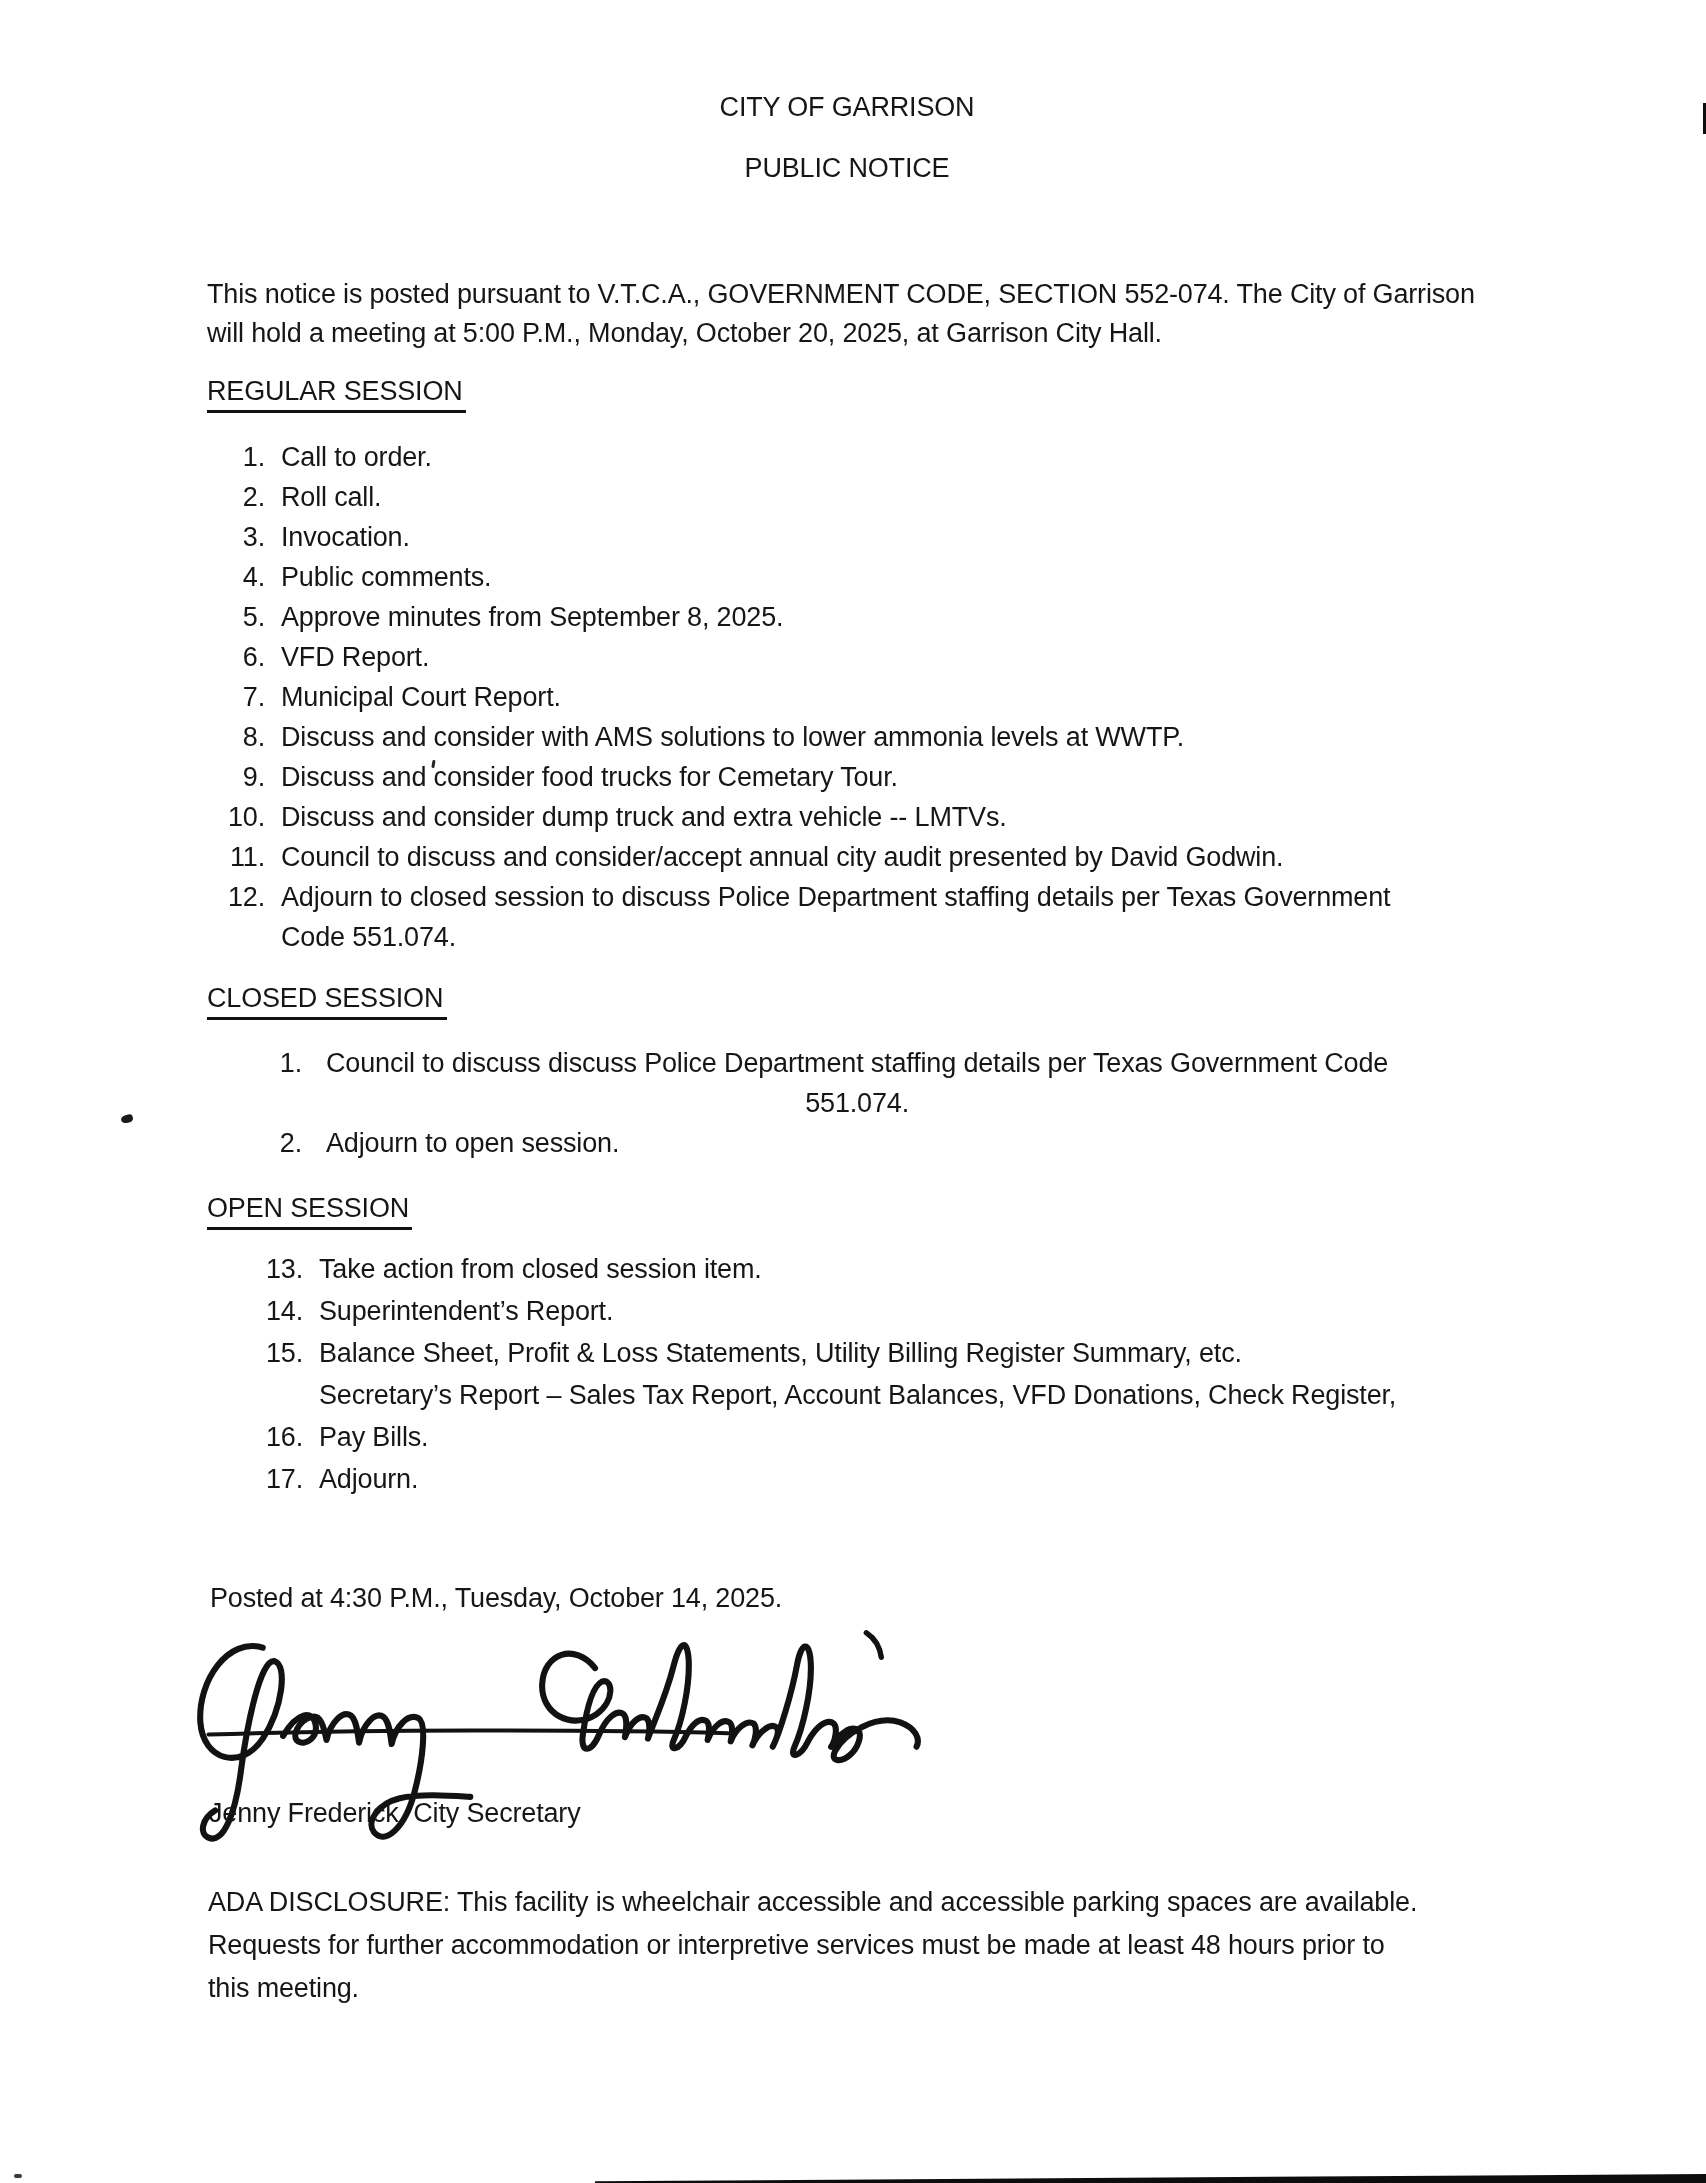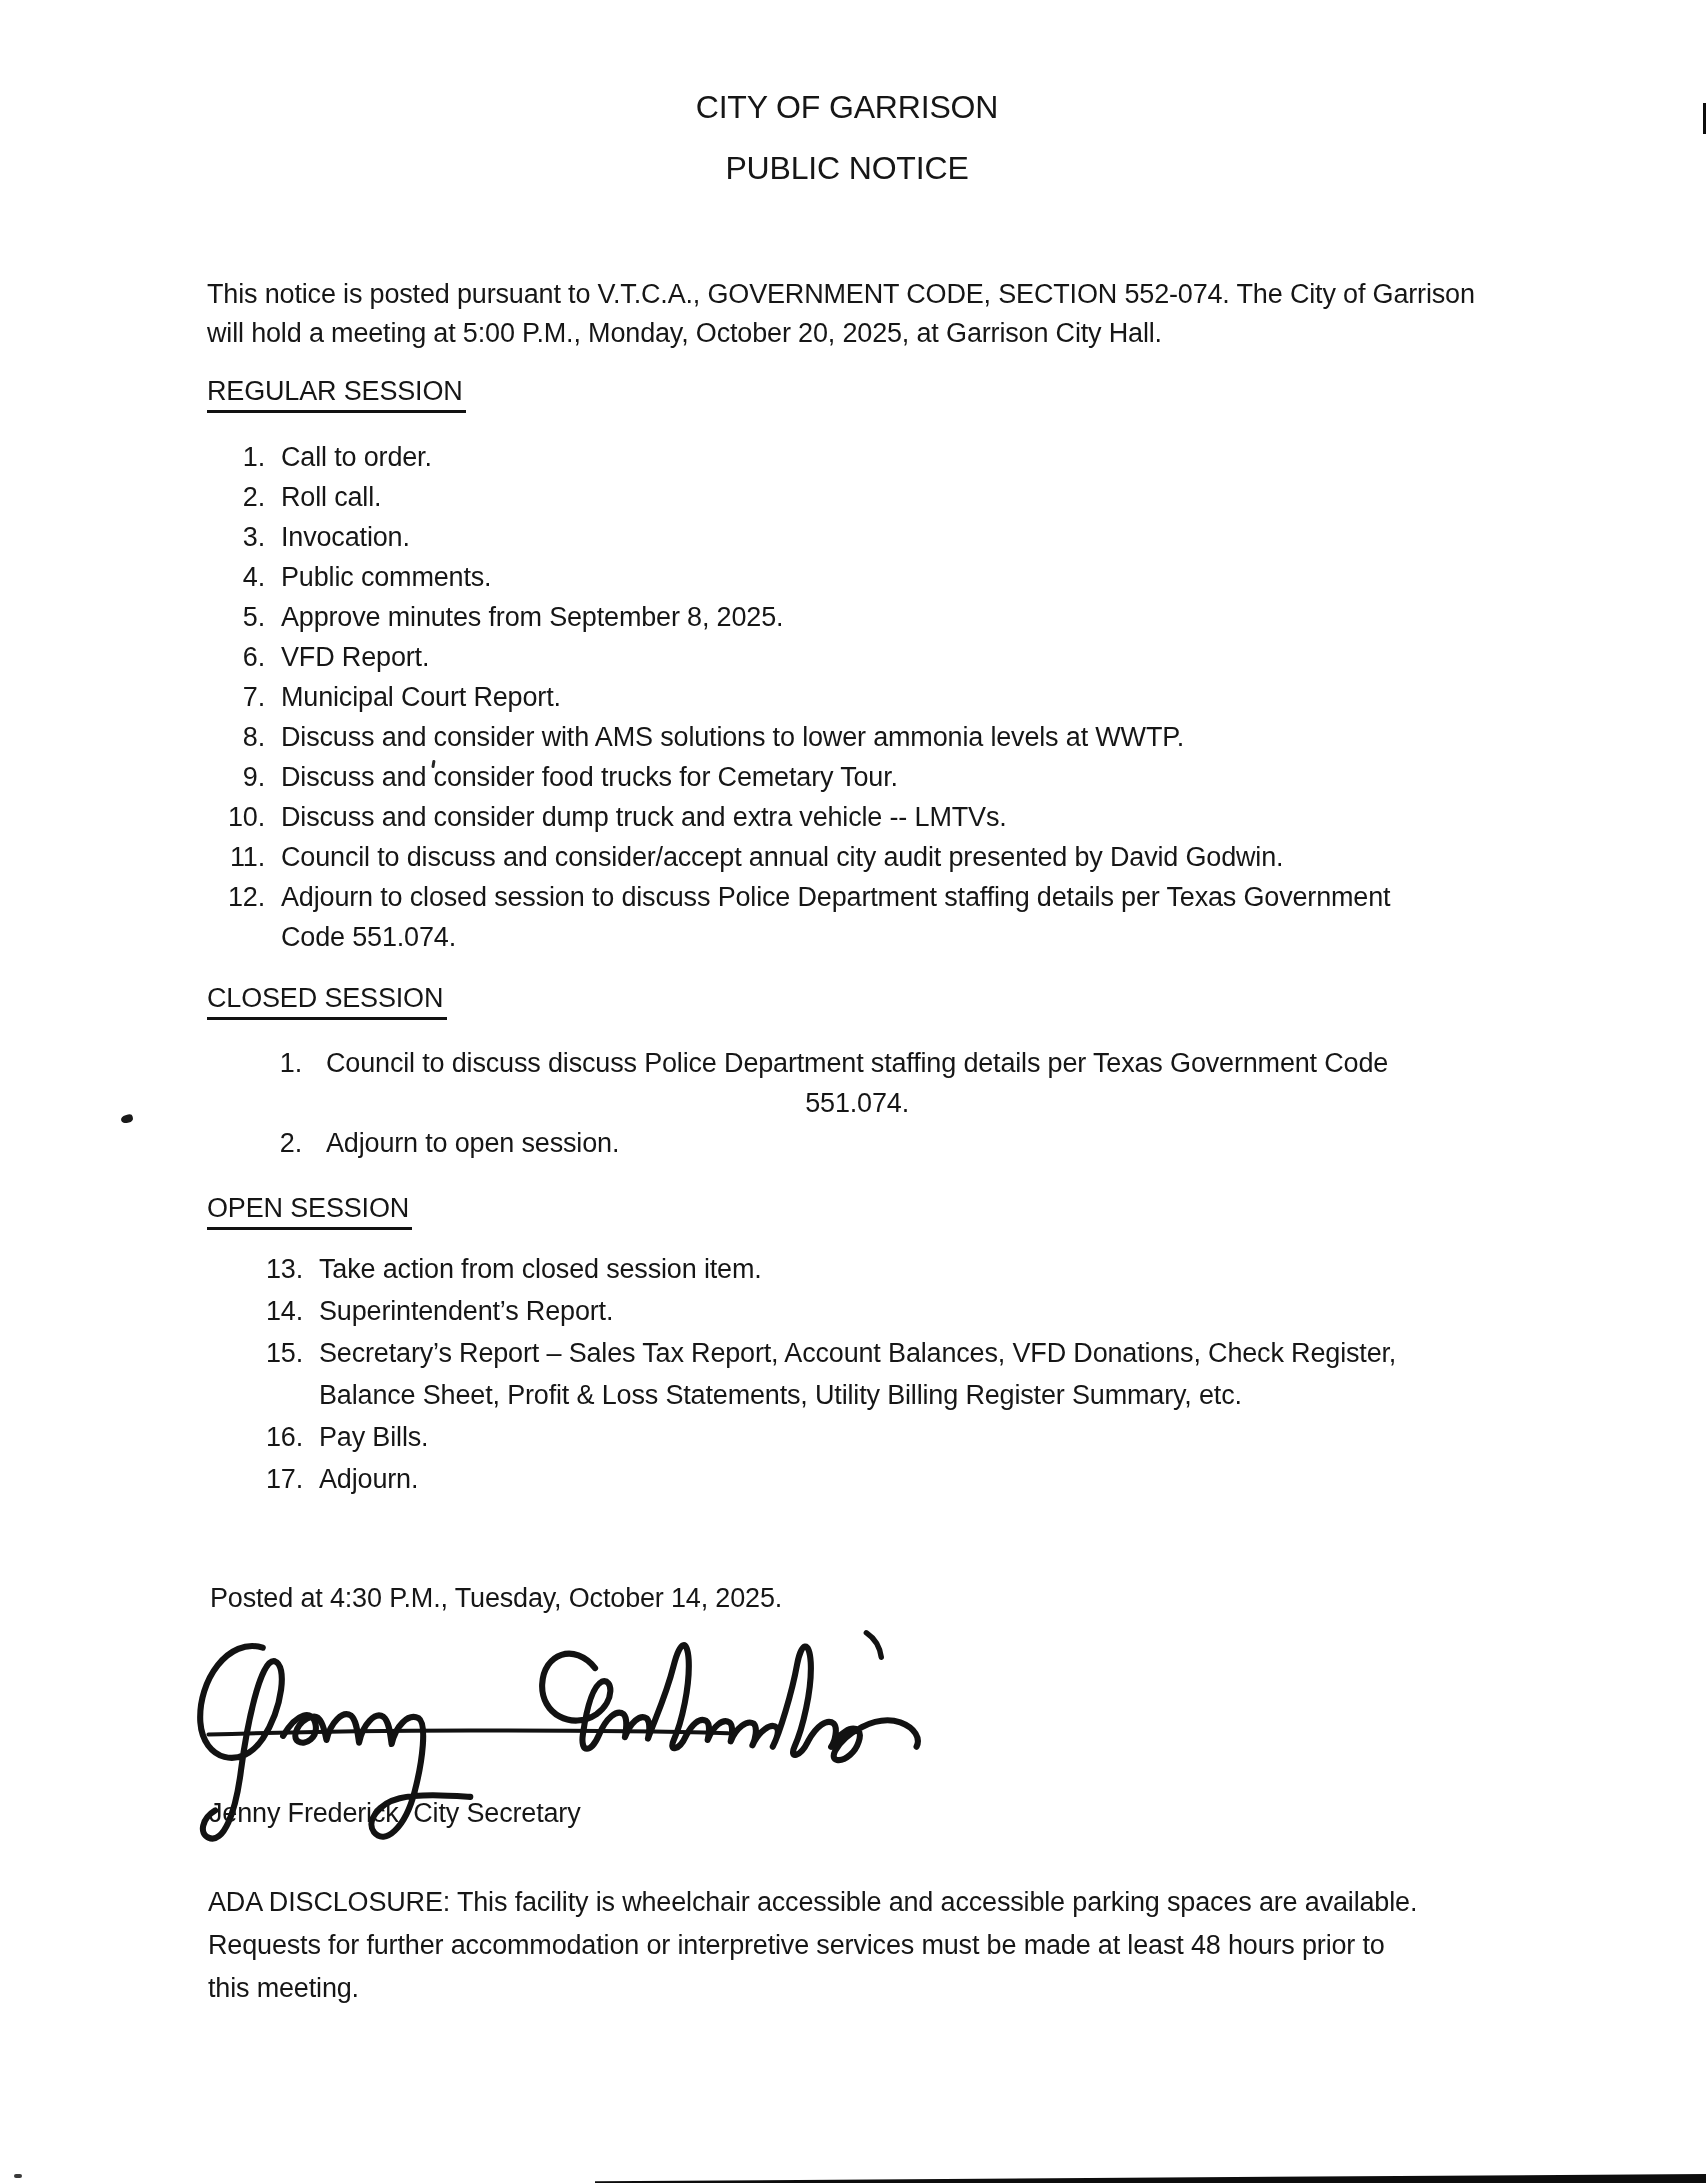--- a/index.html
+++ b/index.html
@@ -9,21 +9,21 @@
     background:#ffffff;
     overflow:hidden;
     font-family:"Liberation Sans", sans-serif;
     color:#161616;
     letter-spacing:-0.015em;
   }
   .abs { position:absolute; }
   .center-line {
     left:0; width:1694px;
     text-align:center;
-    font-size:32px; line-height:33px;
+    font-size:27px; line-height:33px;
     white-space:nowrap;
   }
   .body-line { font-size:27px; white-space:nowrap; }
   .intro { left:207px; top:275px; line-height:39px; }
   .section-heading {
     font-size:27px; line-height:33px; white-space:nowrap;
   }
   .section-heading .u {
     display:inline-block;
     border-bottom:3.4px solid #121212;
@@ -202,22 +202,22 @@
       </div>
       <div class="li">
         <span class="num">14.</span>
         <span class="txt">
           <div class="ln">Superintendent’s Report.</div>
         </span>
       </div>
       <div class="li">
         <span class="num">15.</span>
         <span class="txt">
+          <div class="ln">Balance Sheet, Profit &amp; Loss Statements, Utility Billing Register Summary, etc.</div>
           <div class="ln">Secretary’s Report – Sales Tax Report, Account Balances, VFD Donations, Check Register,</div>
-          <div class="ln">Balance Sheet, Profit &amp; Loss Statements, Utility Billing Register Summary, etc.</div>
         </span>
       </div>
       <div class="li">
         <span class="num">16.</span>
         <span class="txt">
           <div class="ln">Pay Bills.</div>
         </span>
       </div>
       <div class="li">
         <span class="num">17.</span>

